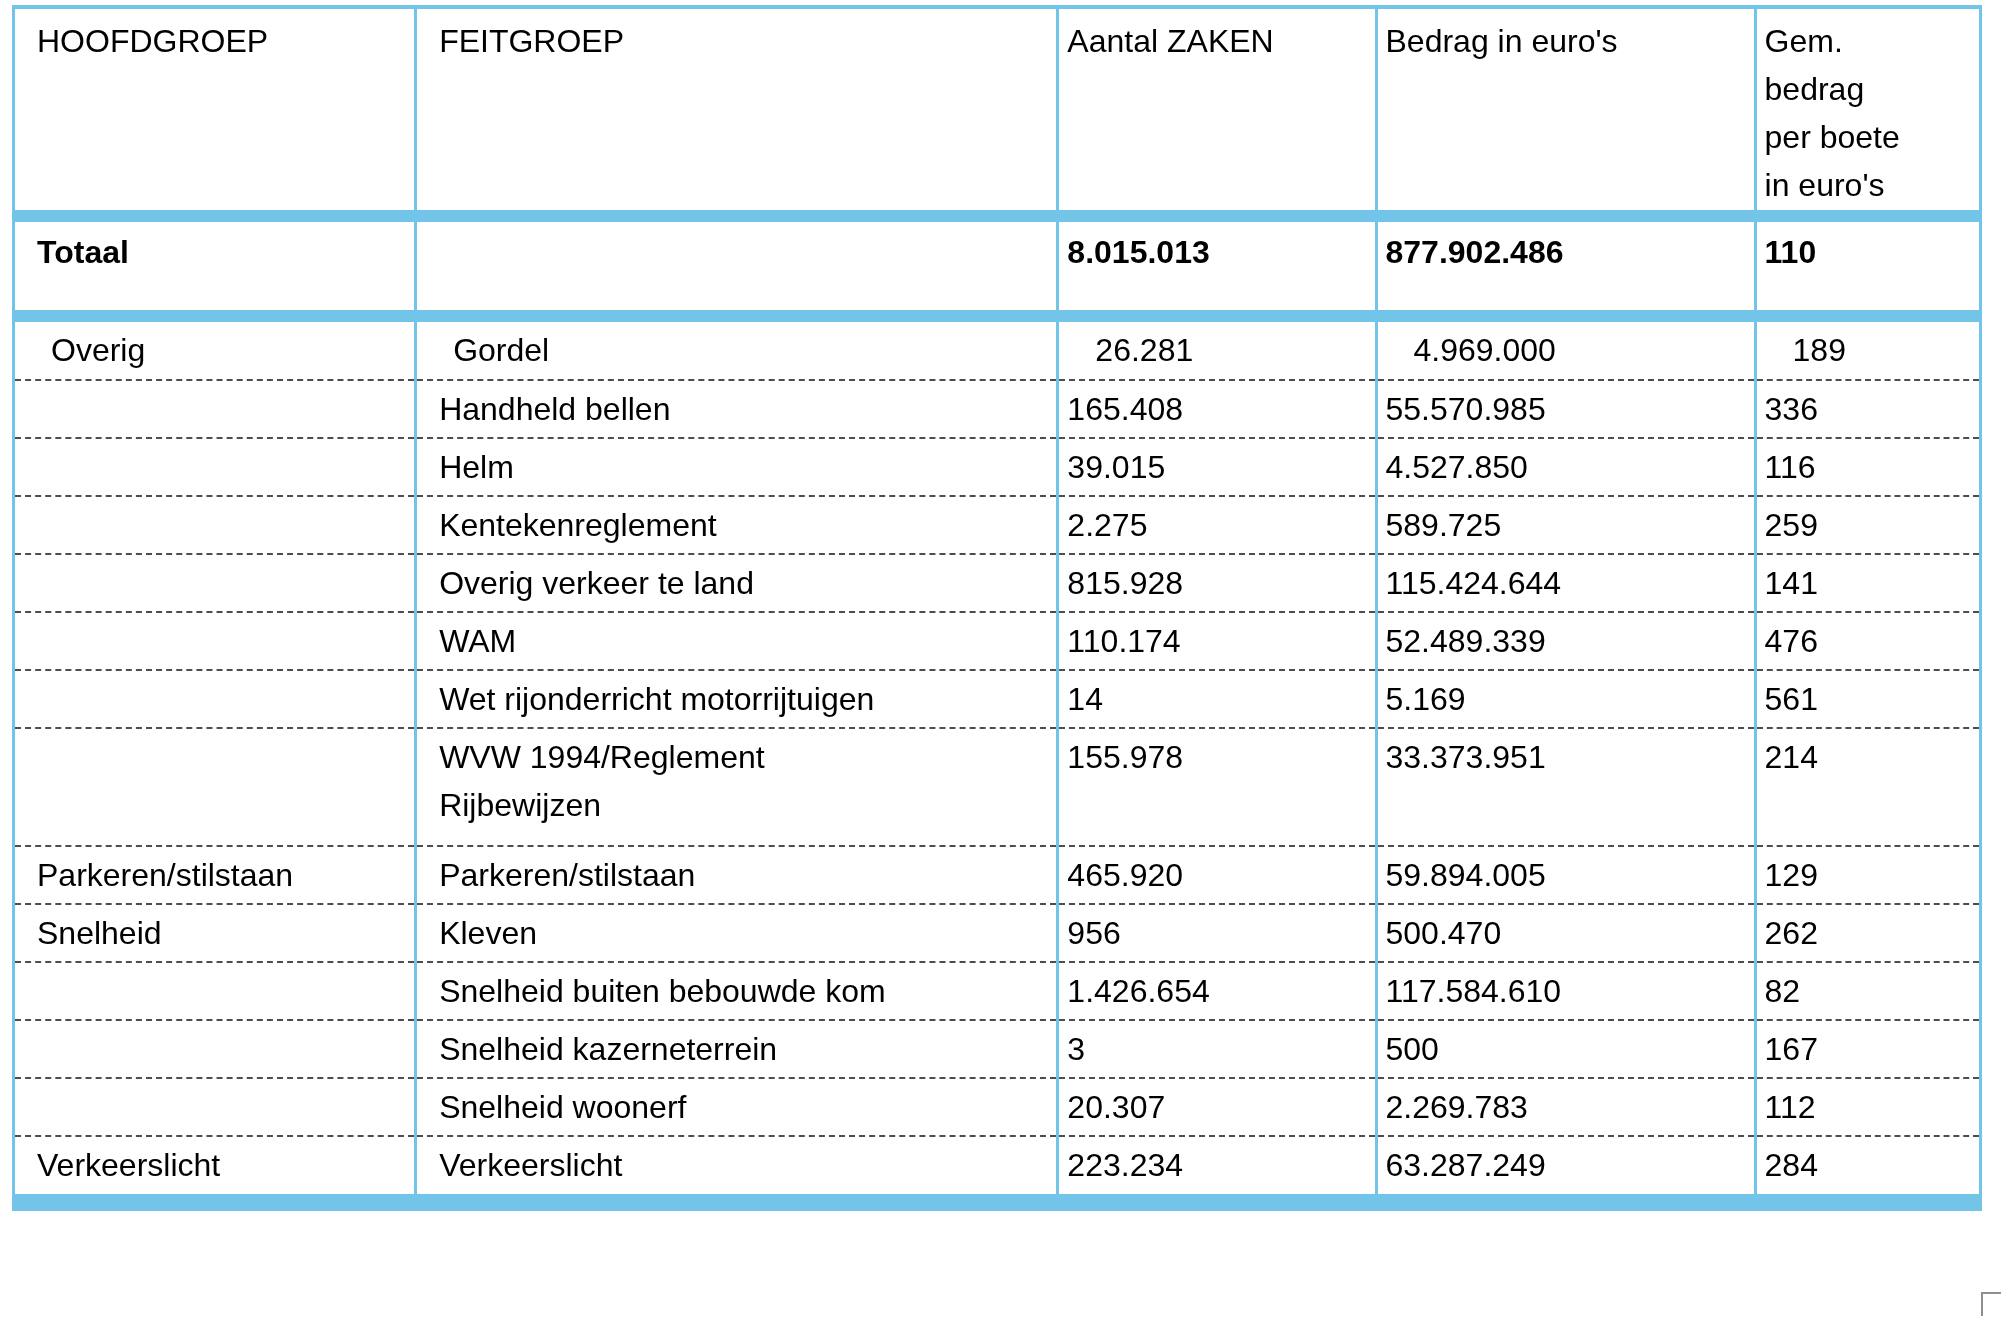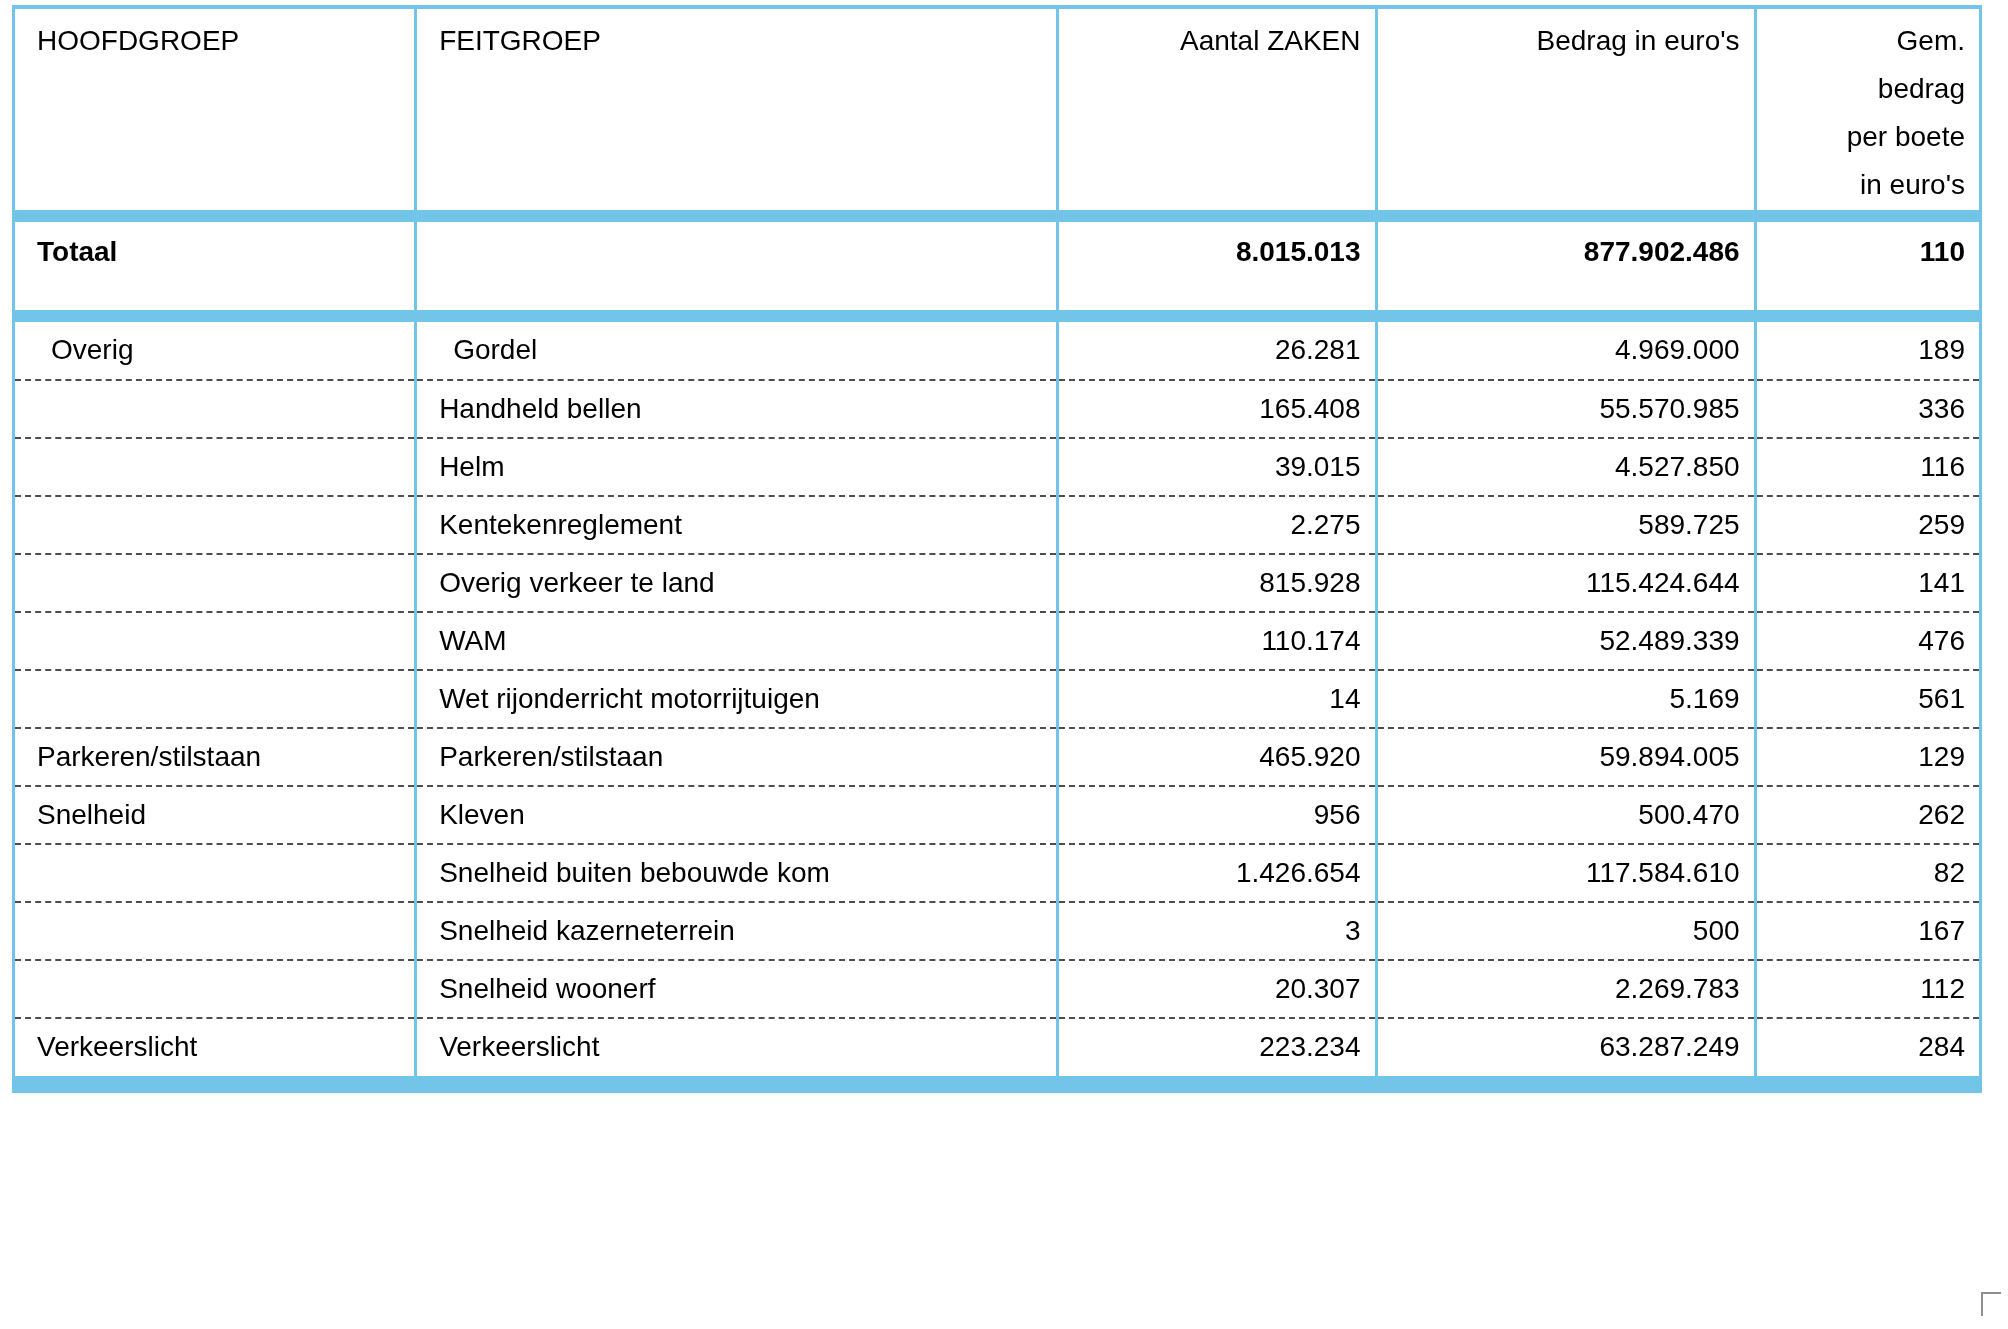--- a/index.html
+++ b/index.html
@@ -22,21 +22,21 @@
     width: 1970px;
     border: 3px solid #72c5e9;
     border-top-width: 4px;
     box-sizing: border-box;
   }
   table.fines {
     width: 100%;
     border-collapse: collapse;
     table-layout: fixed;
     color: #000000;
-    font-size: 28px;
+    font-size: 32px;
   }
   table.fines td {
     box-sizing: border-box;
     vertical-align: top;
     white-space: pre-line;
     overflow: hidden;
     line-height: 48px;
   }
   
   tr.cells td + td { border-left: 3px solid #72c5e9; }
@@ -63,21 +63,21 @@
   tbody.body-rows td {
     height: 58px;
     padding-top: 4px;
   }
   tbody.body-rows tr td { border-top: 2px dashed #4d4d4d; }
   tbody.body-rows tr:first-child td { border-top: none; padding-left: 36px; }
   
   tbody.body-rows tr.tall td { height: 118px; }
   
   .txt { text-align: left;  padding-left: 22px;  padding-right: 8px; }
-  .num { text-align: right; padding-right: 14px; padding-left: 8px; }
+  .num { padding-right: 14px; padding-left: 8px; }
   
   #corner-mark {
     position: absolute;
     left: 1981px;
     top: 1292px;
     width: 20px;
     height: 24px;
     border-top: 2px solid #8f8f8f;
     border-left: 2px solid #8f8f8f;
     box-sizing: border-box;
@@ -164,20 +164,28 @@
     <td class="num">52.489.339</td>
     <td class="num">476</td>
   </tr>
           <tr class="cells">
     <td class="txt"></td>
     <td class="txt">Wet rijonderricht motorrijtuigen</td>
     <td class="num">14</td>
     <td class="num">5.169</td>
     <td class="num">561</td>
   </tr>
+          <tr class="cells tall">
+    <td class="txt"></td>
+    <td class="txt">WVW 1994/Reglement
+Rijbewijzen</td>
+    <td class="num">155.978</td>
+    <td class="num">33.373.951</td>
+    <td class="num">214</td>
+  </tr>
           <tr class="cells">
     <td class="txt">Parkeren/stilstaan</td>
     <td class="txt">Parkeren/stilstaan</td>
     <td class="num">465.920</td>
     <td class="num">59.894.005</td>
     <td class="num">129</td>
   </tr>
           <tr class="cells">
     <td class="txt">Snelheid</td>
     <td class="txt">Kleven</td>

